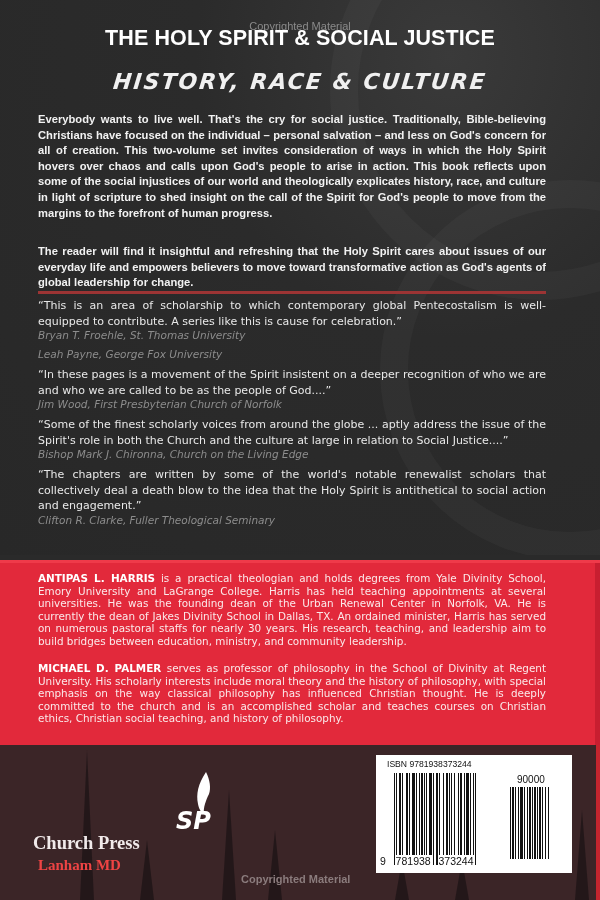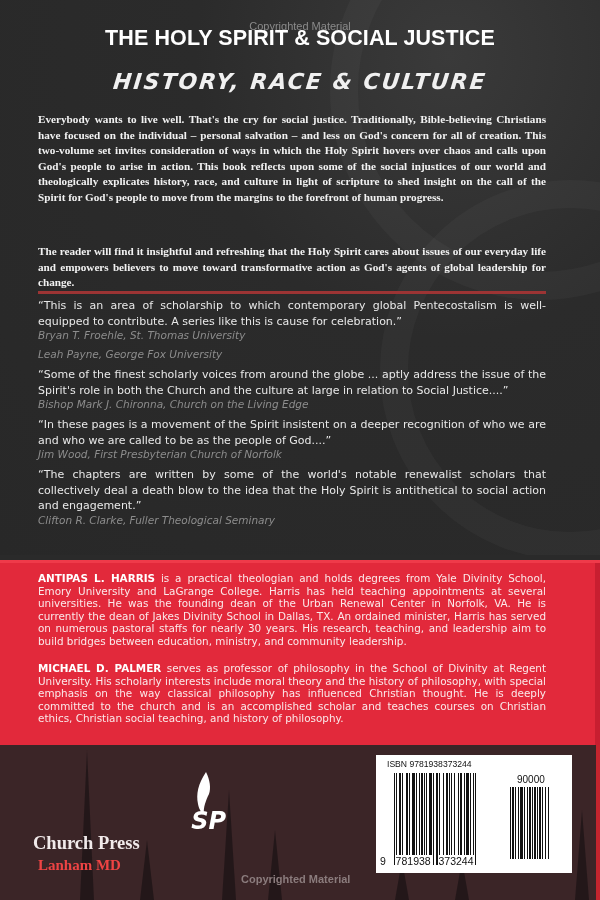--- a/index.html
+++ b/index.html
@@ -31,21 +31,21 @@
       font-family: "DejaVu Sans", sans-serif; font-size: 14.5px; color: #cfcfcf; font-weight: 300; letter-spacing: 0.2px;
     }
     .series {
       position: absolute; top: 69px; left: 0; width: 600px; text-align: center;
       font-family: "DejaVu Sans", sans-serif; font-style: italic; font-weight: bold;
       font-size: 22px; color: #f0f0f0; letter-spacing: 2px; transform: skewX(-6deg);
     }
 
     .blurb {
       position: absolute; left: 38px; width: 508px;
-      font-family: Liberation Serif, serif; font-weight: bold; font-size: 11.2px;
+      font-family: Liberation Sans, sans-serif; font-weight: bold; font-size: 11.2px;
       line-height: 15.6px; color: #f2f2f2; text-align: justify;
     }
     .blurb1 { top: 112px; }
     .blurb2 { top: 244px; }
 
     .divider-red {
       position: absolute; left: 38px; top: 291px; width: 508px; height: 3px; background: #9c3434;
     }
 
     .quotes { position: absolute; left: 38px; top: 298px; width: 508px; }
@@ -83,21 +83,21 @@
     .streak {
       position: absolute; bottom: 0; width: 0; height: 0;
       border-left: 7px solid transparent; border-right: 7px solid transparent;
       border-bottom-style: solid; border-bottom-color: #1e1416;
       opacity: 0.8;
     }
     .red-right-edge { position: absolute; right: 0; top: 0; width: 4px; height: 155px; background: #c3252e; }
 
     .logo { position: absolute; left: 176px; top: 25px; width: 50px; height: 65px; }
     .logo-letters {
-      position: absolute; left: 0; bottom: 0; width: 50px; text-align: right;
+      position: absolute; left: 0; bottom: 0; width: 50px; text-align: left;
       font-family: "DejaVu Sans", sans-serif; font-weight: bold; font-style: italic;
       font-size: 24px; color: #fff;
     }
     .publisher {
       position: absolute; left: 33px; top: 88px;
       font-family: "Liberation Serif", serif; font-weight: bold; font-size: 18.5px; color: #f1eaea;
     }
     .location {
       position: absolute; left: 38px; top: 112px;
       font-family: "Liberation Serif", serif; font-weight: bold; font-size: 15px; color: #ef4444;
@@ -147,26 +147,26 @@
 
     <div class="quotes">
       <div class="quote">
         <p class="quote-text">“This is an area of scholarship to which contemporary global Pentecostalism is well-equipped to contribute. A series like this is cause for celebration.”</p>
         <p class="quote-attr">Bryan T. Froehle, St. Thomas University</p>
       </div>
       <div class="quote">
         <p class="quote-attr">Leah Payne, George Fox University</p>
       </div>
       <div class="quote">
+        <p class="quote-text">“In these pages is a movement of the Spirit insistent on a deeper recognition of who we are and who we are called to be as the people of God....”</p>
+        <p class="quote-attr">Jim Wood, First Presbyterian Church of Norfolk</p>
+      </div>
+      <div class="quote">
         <p class="quote-text">“Some of the finest scholarly voices from around the globe ... aptly address the issue of the Spirit's role in both the Church and the culture at large in relation to Social Justice....”</p>
         <p class="quote-attr">Bishop Mark J. Chironna, Church on the Living Edge</p>
-      </div>
-      <div class="quote">
-        <p class="quote-text">“In these pages is a movement of the Spirit insistent on a deeper recognition of who we are and who we are called to be as the people of God....”</p>
-        <p class="quote-attr">Jim Wood, First Presbyterian Church of Norfolk</p>
       </div>
       <div class="quote">
         <p class="quote-text">“The chapters are written by some of the world's notable renewalist scholars that collectively deal a death blow to the idea that the Holy Spirit is antithetical to social action and engagement.”</p>
         <p class="quote-attr">Clifton R. Clarke, Fuller Theological Seminary</p>
       </div>
     </div>
   </section>
 
   <section class="red">
     <div class="red-edge"></div>

